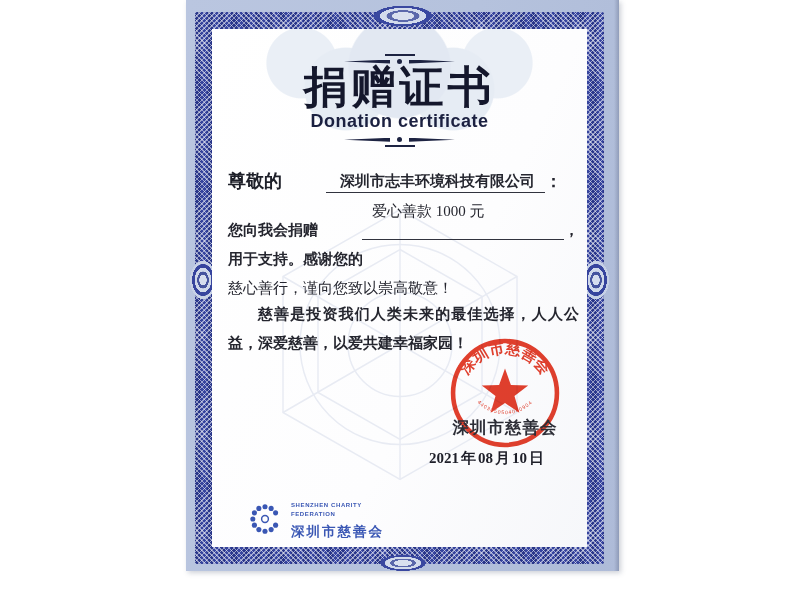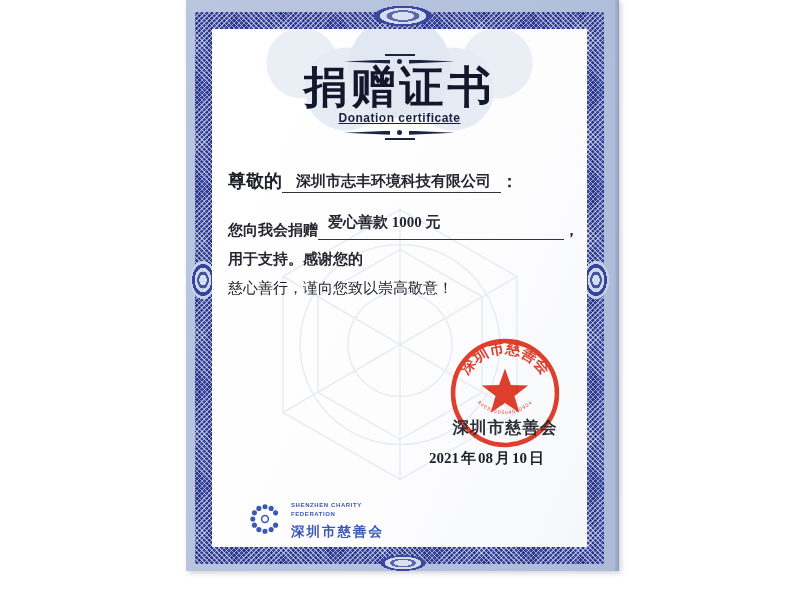--- a/index.html
+++ b/index.html
@@ -49,32 +49,32 @@
 
   
   .title-block{position:absolute;top:22px;left:0;width:100%;text-align:center;color:#171a30;}
   .orn{display:flex;align-items:center;justify-content:center;gap:7px;}
   .orn .bar{height:4px;width:46px;background:#1d2342;}
   .orn .bar.l{clip-path:polygon(0 50%,100% 0,100% 100%);}
   .orn .bar.r{clip-path:polygon(0 0,100% 50%,0 100%);}
   .orn .dot{width:5px;height:5px;border-radius:50%;background:#1d2342;}
   .orn-sub{width:30px;height:2px;background:#1d2342;margin:3px auto;}
   .cert-title{font-size:44px;font-weight:bold;letter-spacing:4px;line-height:1.05;margin-top:0;color:#14172c;}
-  .cert-subtitle{font-size:12px;font-weight:bold;letter-spacing:.5px;margin:1px 0 5px;color:#1b2040;text-decoration:underline;}
+  .cert-subtitle{font-size:18px;font-weight:bold;letter-spacing:.5px;margin:1px 0 5px;color:#1b2040;}
 
   
   .content{position:absolute;top:134px;left:16px;right:8px;color:#25262f;font-size:15px;}
-  .serif{font-family:"Liberation Serif","DejaVu Serif",serif;}
+  .serif{font-family:"Liberation Serif","DejaVu Serif",serif;margin-left:44px;}
   .greet{display:flex;align-items:flex-end;height:30px;margin-bottom:18px;}
   .greet .salut{font-size:18px;font-weight:bold;white-space:nowrap;color:#1e2029;}
   .greet .recipient{border-bottom:1.6px solid #31333e;padding:0 10px 1px 14px;font-weight:bold;white-space:nowrap;}
   .greet .colon{font-size:17px;font-weight:bold;}
   .row{display:flex;align-items:flex-end;height:29px;font-weight:bold;}
   .row .lbl,.row .sfx{white-space:nowrap;}
-  .blank{flex:1;border-bottom:1.6px solid #31333e;padding:0 0 7px 10px;font-weight:bold;white-space:nowrap;}
+  .blank{flex:1;border-bottom:1.6px solid #31333e;padding:0 0 18px 10px;font-weight:normal;white-space:nowrap;}
   .line3{height:29px;display:flex;align-items:flex-end;font-weight:normal;}
   .para{margin:1px 0 0;text-indent:2em;line-height:29px;font-weight:bold;text-align:justify;}
 
   
   .seal{position:absolute;left:237px;top:308px;mix-blend-mode:multiply;opacity:.94;}
   .org-name{position:absolute;left:231px;top:388px;width:124px;text-align:center;
         font-size:16.5px;font-weight:bold;letter-spacing:1px;color:#2c2d36;}
   .date-line{position:absolute;left:217px;top:420px;color:#1e1f29;font-size:15px;font-weight:bold;
         display:flex;align-items:baseline;gap:2px;}
   .date-line .num{font-family:"Liberation Serif","DejaVu Serif",serif;}
@@ -138,20 +138,21 @@
           <span class="sfx">，</span>
         </div>
 
         <div class="row">
           <span class="lbl">用于支持</span>
           <span class="sfx">。感谢您的</span>
         </div>
 
         <div class="line3">慈心善行，谨向您致以崇高敬意！</div>
 
+        <p class="para">慈善是投资我们人类未来的最佳选择，人人公益，深爱慈善，以爱共建幸福家园！</p>
       </div>
 
       <svg class="seal" width="112" height="112" viewBox="0 0 110 110">
         <defs>
           <path id="arcTop" d="M 13,58 A 42,42 0 0 1 97,58"></path>
           <path id="arcBottom" d="M 19,50 A 38,38 0 0 0 91,50"></path>
         </defs>
         <circle cx="55" cy="55" r="51" fill="none" stroke="#e23420" stroke-width="4.5"></circle>
         <polygon fill="#e23420" points="55,31 60.8,47.1 77.8,47.6 64.3,58 69.1,74.4 55,64.8 40.9,74.4 45.7,58 32.2,47.6 49.2,47.1"></polygon>
         <text fill="#e23420" font-size="15" font-weight="bold" font-family="Liberation Serif, DejaVu Serif, serif">

